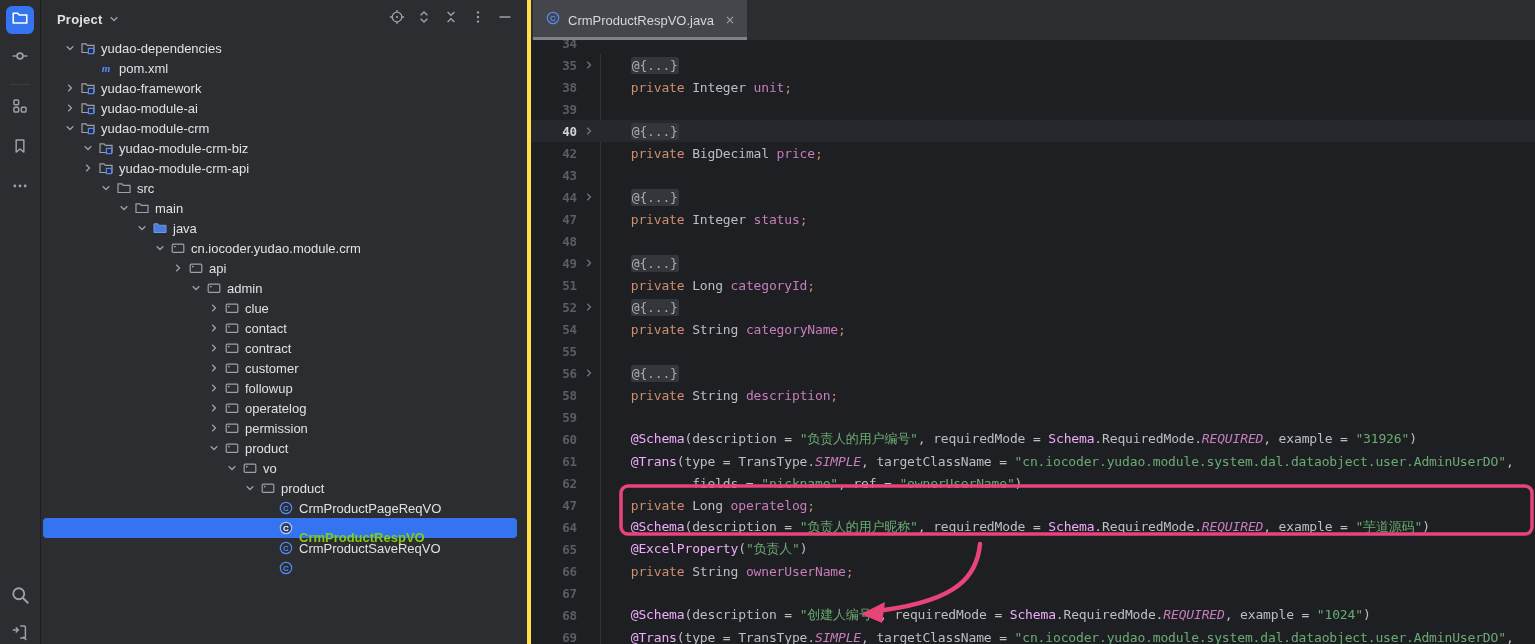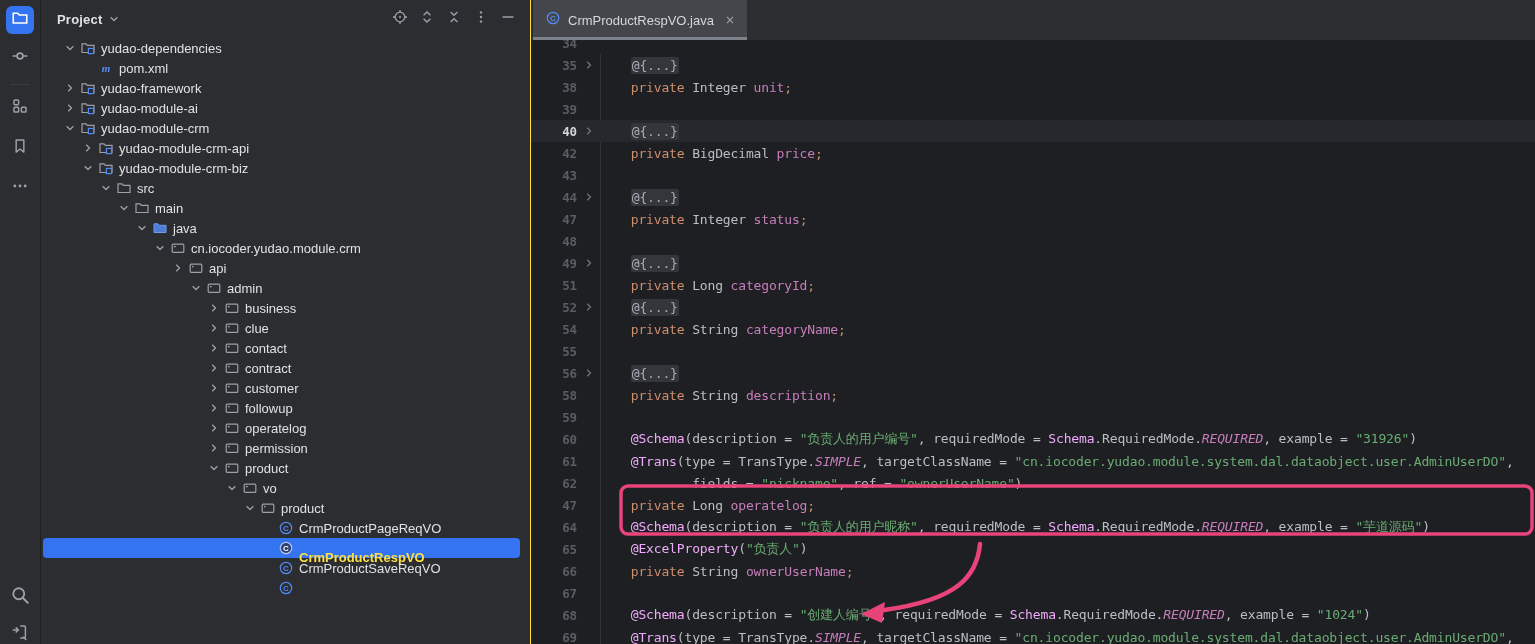--- a/index.html
+++ b/index.html
@@ -6,33 +6,33 @@
   body{width:1535px;height:644px;overflow:hidden;font-family:"Liberation Sans",sans-serif;}
   .app{display:flex;width:1535px;height:644px;}
 
   
   .rail{width:40px;flex:none;background:#2B2D30;border-right:1px solid #1E1F22;position:relative;}
   .rail-btn{position:absolute;left:6px;width:28px;height:28px;border-radius:6px;display:flex;align-items:center;justify-content:center;}
   .rail-btn.active{background:#3574F0;}
   .rail-divider{position:absolute;left:10px;width:20px;height:1px;background:#3A3C40;}
 
   
-  .panel{width:490px;flex:none;background:#2B2D30;border-right:1px solid #fde047;box-sizing:border-box;display:flex;flex-direction:column;}
+  .panel{width:490px;flex:none;background:#2B2D30;border-right:4px solid #fde047;box-sizing:border-box;display:flex;flex-direction:column;}
   .panel-header{height:38px;flex:none;display:flex;align-items:center;padding:0 14px 0 16px;}
   .panel-title{color:#DFE1E5;font-size:13px;font-weight:700;letter-spacing:.2px;}
   .panel-title-chev{margin-left:5px;display:flex;align-items:center;}
   .panel-header-icons{margin-left:auto;display:flex;align-items:center;gap:11px;}
   .hicon{width:16px;height:16px;display:flex;align-items:center;justify-content:center;}
   .tree{flex:1;overflow:hidden;position:relative;}
   .trow{height:20px;display:flex;align-items:center;position:relative;font-size:13px;color:#DFE1E5;white-space:nowrap;}
   .trow .tchev{width:16px;height:16px;flex:none;display:flex;align-items:center;justify-content:center;position:relative;z-index:1;}
   .trow .ticn{width:16px;height:16px;flex:none;margin-left:2px;display:flex;align-items:center;justify-content:center;position:relative;z-index:1;}
   .trow .tlabel{margin-left:5px;position:relative;z-index:1;}
   .trow.sel::before{content:"";position:absolute;left:2px;right:10px;top:0;bottom:0;background:#3574F0;border-radius:4px;}
-  .trow.sel .tlabel{color:#fde047;font-weight:600;margin-top:18px;}
+  .trow.sel .tlabel{color:#84cc16;font-weight:600;margin-top:18px;}
 
   
   .editor{flex:1;display:flex;flex-direction:column;min-width:0;background:#1E1F22;}
   .tabbar{height:40px;flex:none;background:#2B2D30;display:flex;align-items:stretch;}
   .tab{margin-left:2px;display:flex;align-items:center;gap:7px;padding:0 10px 0 12px;background:#44464B;position:relative;}
   .tab::after{content:"";position:absolute;left:0;right:0;bottom:0;height:3px;background:#7E828A;}
   .tab-label{color:#D5D7DC;font-size:13px;}
   .tab-close{display:flex;align-items:center;margin-left:2px;}
   .editorbody{position:relative;flex:1;overflow:hidden;}
   .code{margin-top:-8px;position:relative;z-index:1;}
@@ -206,45 +206,45 @@
             <svg width="16" height="16" viewBox="0 0 16 16" fill="none" xmlns="http://www.w3.org/2000/svg">
               <path d="M2 3.8h4l1.3 1.5H14v7.2H2z" stroke="#9DA0A8" stroke-width="1.2"></path>
               <rect x="8.4" y="8.4" width="5.2" height="5.2" fill="#2B2D30" stroke="#548AF7" stroke-width="1.2"></rect>
             </svg>
           </span>
           <span class="tlabel">yudao-module-crm</span>
         </div>
         <div class="trow" style="padding-left:39px">
           <span class="tchev">
             <svg width="14" height="14" viewBox="0 0 16 16" fill="none" xmlns="http://www.w3.org/2000/svg">
-              <path d="M6 4.2 9.7 8 6 11.8" stroke="#9DA0A8" stroke-width="1.5"></path>
+              <path d="M4.2 6 8 9.7 11.8 6" stroke="#9DA0A8" stroke-width="1.5"></path>
             </svg>
           </span>
           <span class="ticn">
             <svg width="16" height="16" viewBox="0 0 16 16" fill="none" xmlns="http://www.w3.org/2000/svg">
               <path d="M2 3.8h4l1.3 1.5H14v7.2H2z" stroke="#9DA0A8" stroke-width="1.2"></path>
               <rect x="8.4" y="8.4" width="5.2" height="5.2" fill="#2B2D30" stroke="#548AF7" stroke-width="1.2"></rect>
             </svg>
           </span>
+          <span class="tlabel">yudao-module-crm-biz</span>
+        </div>
+        <div class="trow" style="padding-left:39px">
+          <span class="tchev">
+            <svg width="14" height="14" viewBox="0 0 16 16" fill="none" xmlns="http://www.w3.org/2000/svg">
+              <path d="M6 4.2 9.7 8 6 11.8" stroke="#9DA0A8" stroke-width="1.5"></path>
+            </svg>
+          </span>
+          <span class="ticn">
+            <svg width="16" height="16" viewBox="0 0 16 16" fill="none" xmlns="http://www.w3.org/2000/svg">
+              <path d="M2 3.8h4l1.3 1.5H14v7.2H2z" stroke="#9DA0A8" stroke-width="1.2"></path>
+              <rect x="8.4" y="8.4" width="5.2" height="5.2" fill="#2B2D30" stroke="#548AF7" stroke-width="1.2"></rect>
+            </svg>
+          </span>
           <span class="tlabel">yudao-module-crm-api</span>
         </div>
-        <div class="trow" style="padding-left:39px">
-          <span class="tchev">
-            <svg width="14" height="14" viewBox="0 0 16 16" fill="none" xmlns="http://www.w3.org/2000/svg">
-              <path d="M4.2 6 8 9.7 11.8 6" stroke="#9DA0A8" stroke-width="1.5"></path>
-            </svg>
-          </span>
-          <span class="ticn">
-            <svg width="16" height="16" viewBox="0 0 16 16" fill="none" xmlns="http://www.w3.org/2000/svg">
-              <path d="M2 3.8h4l1.3 1.5H14v7.2H2z" stroke="#9DA0A8" stroke-width="1.2"></path>
-              <rect x="8.4" y="8.4" width="5.2" height="5.2" fill="#2B2D30" stroke="#548AF7" stroke-width="1.2"></rect>
-            </svg>
-          </span>
-          <span class="tlabel">yudao-module-crm-biz</span>
-        </div>
         <div class="trow" style="padding-left:57px">
           <span class="tchev">
             <svg width="14" height="14" viewBox="0 0 16 16" fill="none" xmlns="http://www.w3.org/2000/svg">
               <path d="M4.2 6 8 9.7 11.8 6" stroke="#9DA0A8" stroke-width="1.5"></path>
             </svg>
           </span>
           <span class="ticn">
             <svg width="16" height="16" viewBox="0 0 16 16" fill="none" xmlns="http://www.w3.org/2000/svg">
               <path d="M2 3.8h4l1.3 1.5H14v7.2H2z" stroke="#9DA0A8" stroke-width="1.2"></path>
             </svg>
@@ -311,34 +311,20 @@
               <path d="M4.2 6 8 9.7 11.8 6" stroke="#9DA0A8" stroke-width="1.5"></path>
             </svg>
           </span>
           <span class="ticn">
             <svg width="16" height="16" viewBox="0 0 16 16" fill="none" xmlns="http://www.w3.org/2000/svg">
               <rect x="2.2" y="4.2" width="11.6" height="8.2" rx="1" stroke="#9DA0A8" stroke-width="1.2"></rect>
               <circle cx="4.8" cy="6.6" r="0.9" fill="#9DA0A8"></circle>
             </svg>
           </span>
           <span class="tlabel">admin</span>
-        </div>
-        <div class="trow" style="padding-left:165px">
-          <span class="tchev">
-            <svg width="14" height="14" viewBox="0 0 16 16" fill="none" xmlns="http://www.w3.org/2000/svg">
-              <path d="M6 4.2 9.7 8 6 11.8" stroke="#9DA0A8" stroke-width="1.5"></path>
-            </svg>
-          </span>
-          <span class="ticn">
-            <svg width="16" height="16" viewBox="0 0 16 16" fill="none" xmlns="http://www.w3.org/2000/svg">
-              <rect x="2.2" y="4.2" width="11.6" height="8.2" rx="1" stroke="#9DA0A8" stroke-width="1.2"></rect>
-              <circle cx="4.8" cy="6.6" r="0.9" fill="#9DA0A8"></circle>
-            </svg>
-          </span>
-          <span class="tlabel">business</span>
         </div>
         <div class="trow" style="padding-left:165px">
           <span class="tchev">
             <svg width="14" height="14" viewBox="0 0 16 16" fill="none" xmlns="http://www.w3.org/2000/svg">
               <path d="M6 4.2 9.7 8 6 11.8" stroke="#9DA0A8" stroke-width="1.5"></path>
             </svg>
           </span>
           <span class="ticn">
             <svg width="16" height="16" viewBox="0 0 16 16" fill="none" xmlns="http://www.w3.org/2000/svg">
               <rect x="2.2" y="4.2" width="11.6" height="8.2" rx="1" stroke="#9DA0A8" stroke-width="1.2"></rect>

